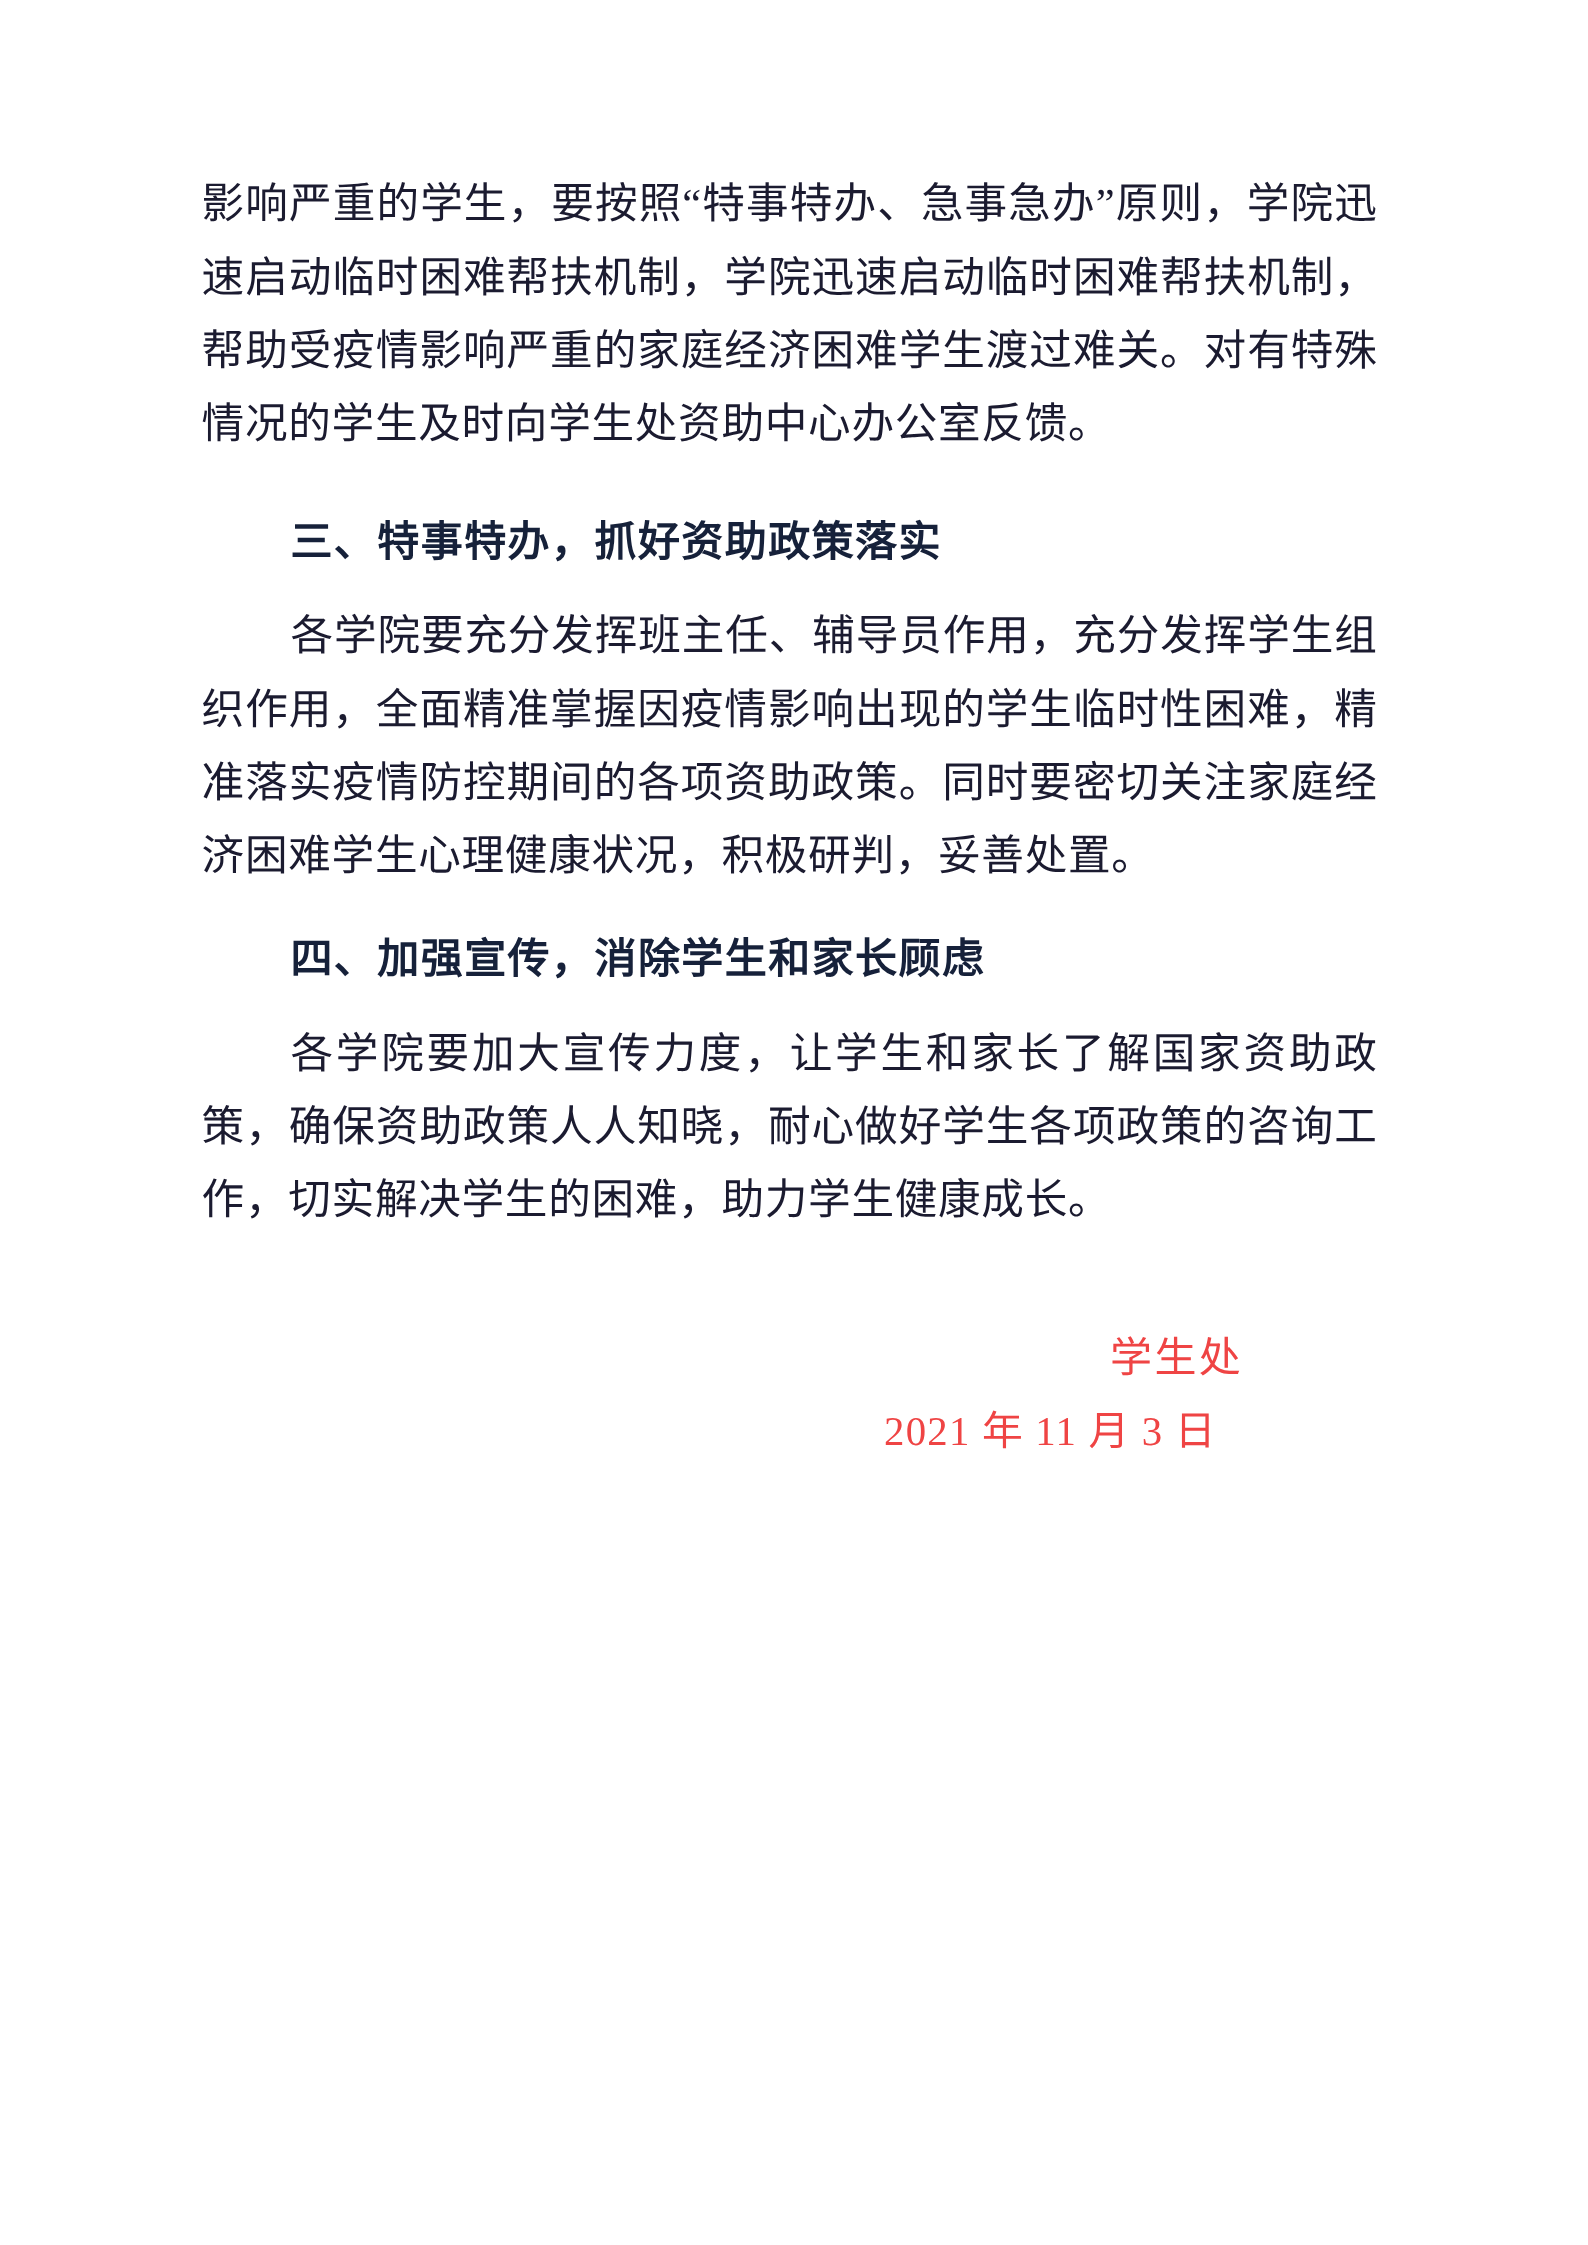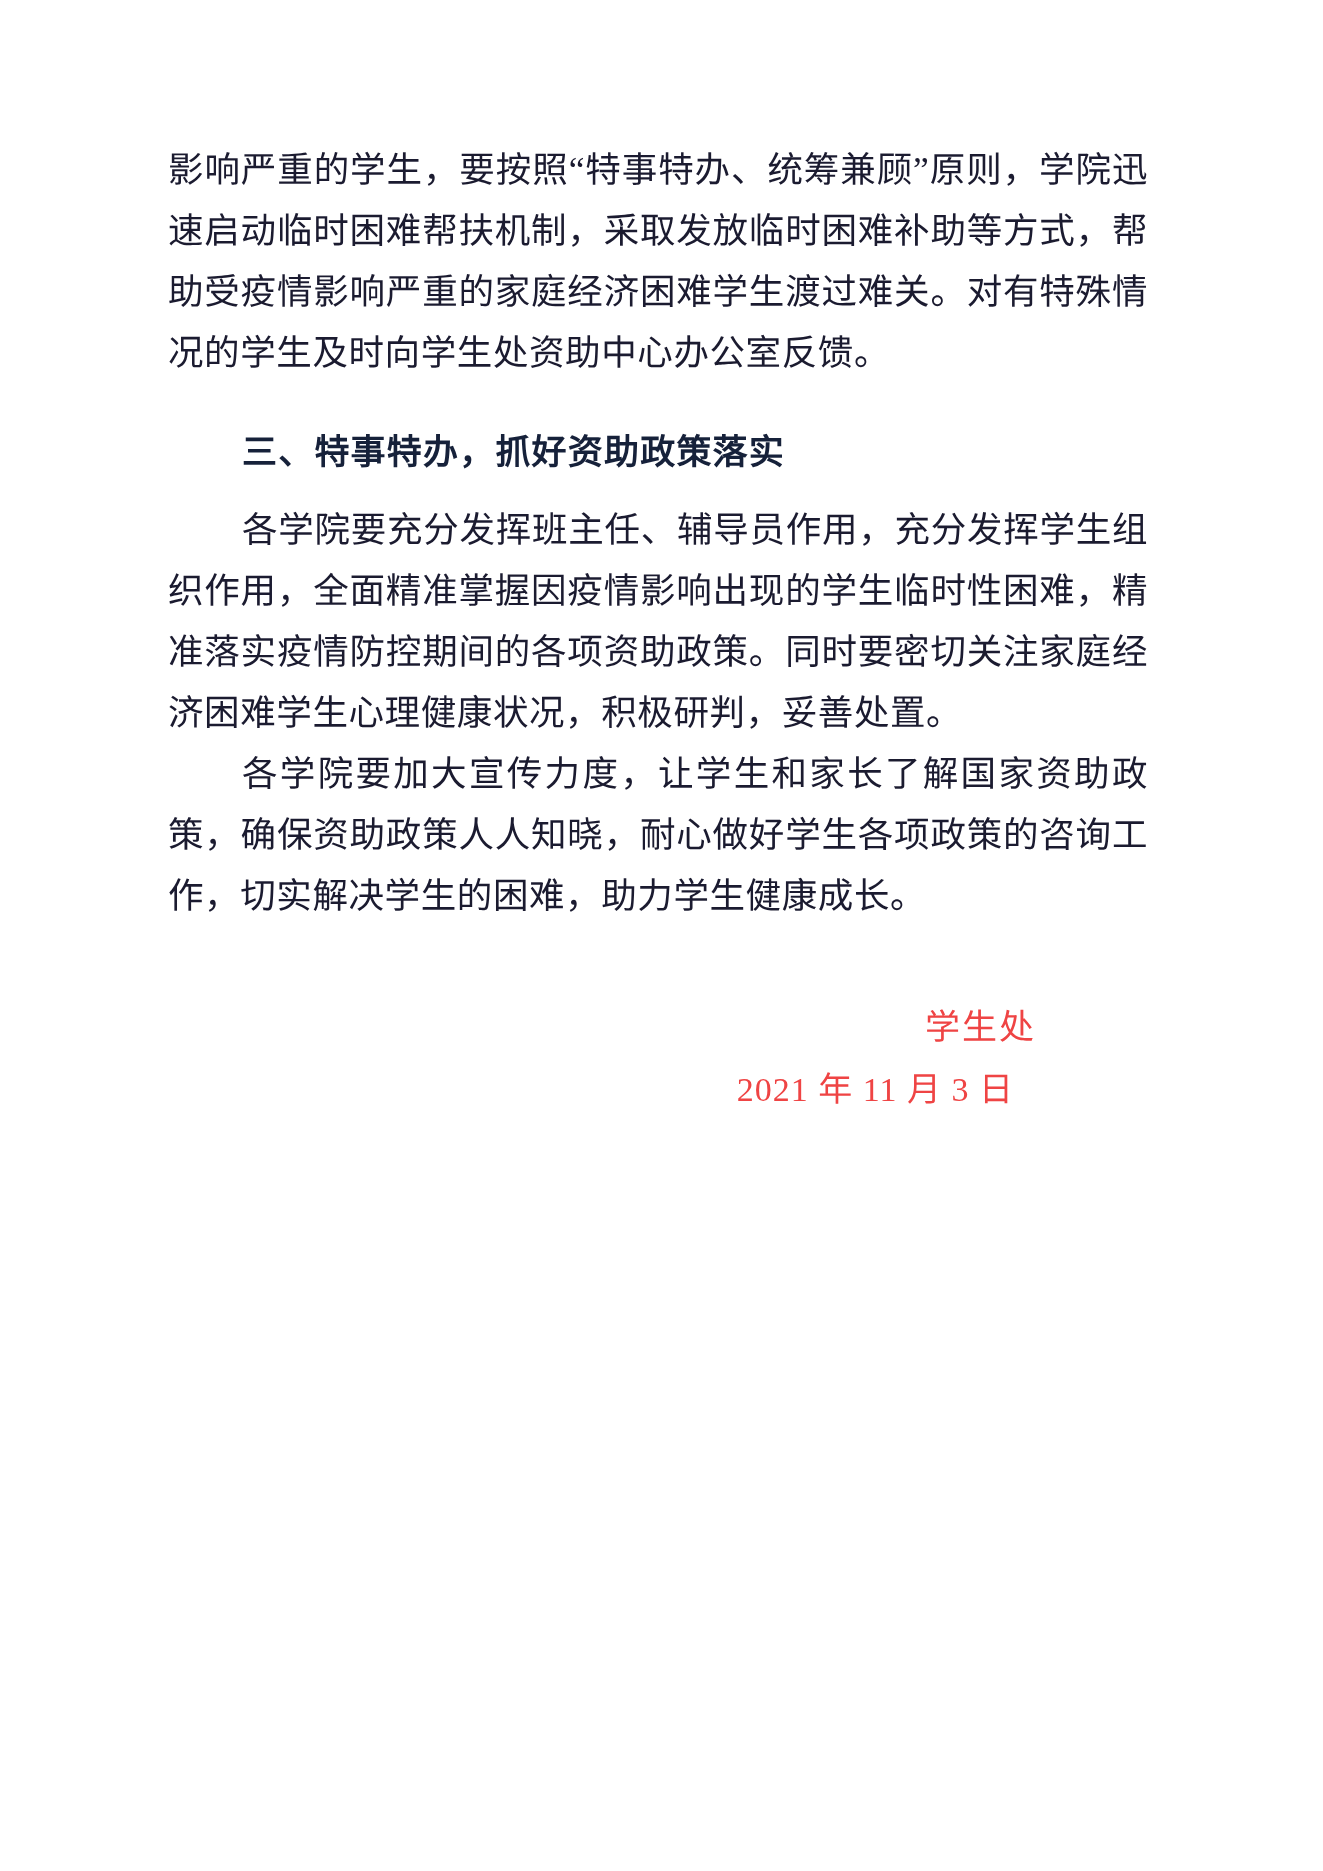--- a/index.html
+++ b/index.html
@@ -70,28 +70,29 @@
     color: #ef4444;
     padding-right: 22px;
   }
 </style>
 </head>
 <body>
 
 <div class="page">
   <div class="doc-body">
 
-    <p class="para">影响严重的学生，要按照“特事特办、统筹兼顾”原则，学院迅速启动临时困难帮扶机制，采取发放临时困难补助等方式，帮助受疫情影响严重的家庭经济困难学生渡过难关。对有特殊情况的学生及时向学生处资助中心办公室反馈。</p>
+    <p class="para">影响严重的学生，要按照“特事特办、急事急办”原则，学院迅速启动临时困难帮扶机制，学院迅速启动临时困难帮扶机制，帮助受疫情影响严重的家庭经济困难学生渡过难关。对有特殊情况的学生及时向学生处资助中心办公室反馈。</p>
 
     <div class="gap-after-para"></div>
 
     <h2 class="section-heading">三、特事特办，抓好资助政策落实</h2>
 
     <p class="para indent">各学院要充分发挥班主任、辅导员作用，充分发挥学生组织作用，全面精准掌握因疫情影响出现的学生临时性困难，精准落实疫情防控期间的各项资助政策。同时要密切关注家庭经济困难学生心理健康状况，积极研判，妥善处置。</p>
 
+    <h2 class="section-heading">四、加强宣传，消除学生和家长顾虑</h2>
 
     <p class="para indent">各学院要加大宣传力度，让学生和家长了解国家资助政策，确保资助政策人人知晓，耐心做好学生各项政策的咨询工作，切实解决学生的困难，助力学生健康成长。</p>
 
     <div class="signature-block">
       <div class="signature-line">学生处</div>
       <div class="date-line">2021 年 11 月 3 日</div>
     </div>
 
   </div>
 </div>

